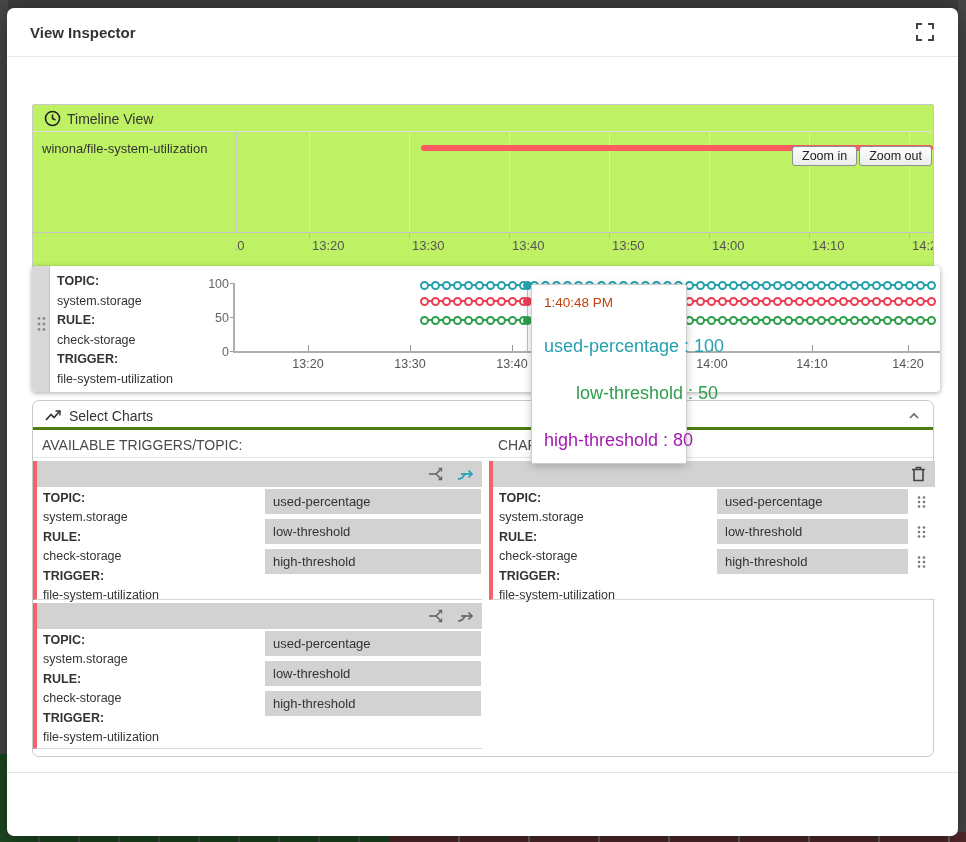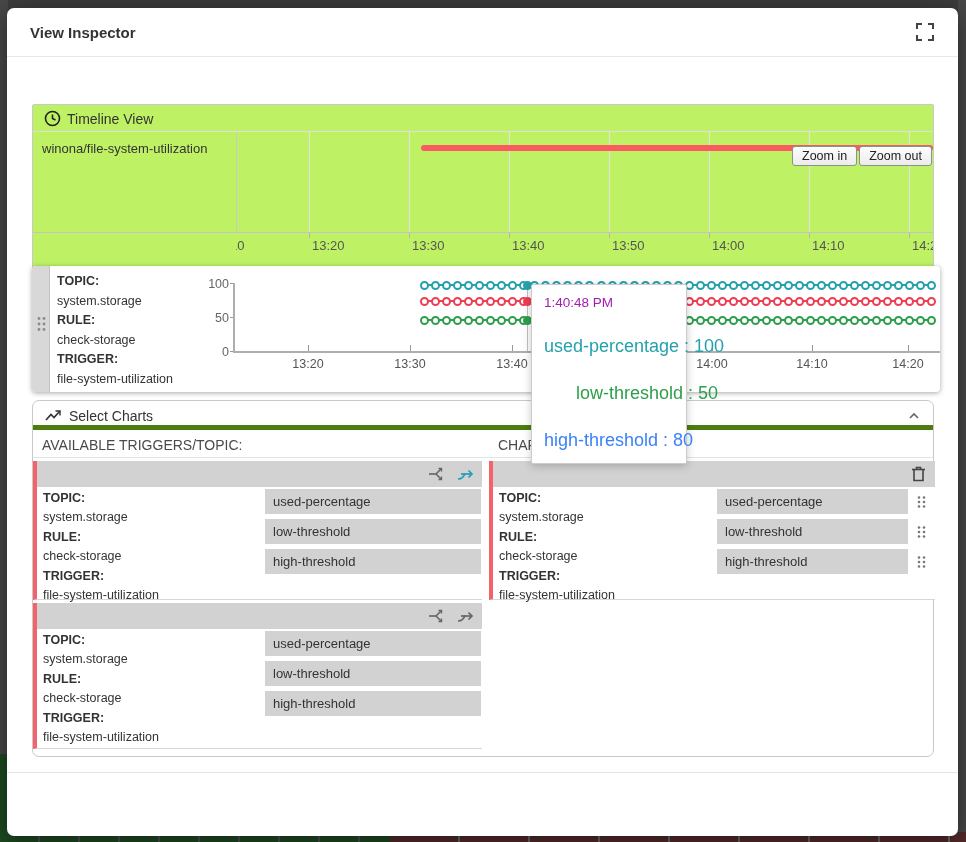--- a/index.html
+++ b/index.html
@@ -62,27 +62,27 @@
   .xtick { position:absolute; top:79px; width:1px; height:6px; background:#999; }
   .xlab { position:absolute; top:91px; width:44px; margin-left:-22px; text-align:center; font-size:12.5px; color:#555; }
   .series { position:absolute; left:225px; right:3px; height:9px; }
   .series .linebg { position:absolute; left:4px; right:4px; top:3.5px; height:2px; background:var(--sc); }
   .series-dots { position:absolute; left:0; right:0; top:0; bottom:0; display:flex; justify-content:space-between; }
   .pt { width:9px; height:9px; border-radius:50%; border:2px solid var(--sc); background:#fff; flex:none; }
   .hover-line { position:absolute; left:332px; top:17px; width:1px; height:68px; background:#c2c2c2; }
   .hover-dot { position:absolute; width:9px; height:9px; border-radius:50%; margin:-4.5px 0 0 -4.5px; z-index:3; }
   .tooltip { position:absolute; left:336px; top:18px; width:156px; background:#fff; border:1px solid #ccc;
              border-radius:2px; box-shadow:0 2px 8px rgba(0,0,0,.22); padding:10px 12px 12px; z-index:6; }
-  .tt-time { font-size:13.5px; color:#a21caf; }
+  .tt-time { font-size:13.5px; color:#c2410c; }
   .tt-entry { font-size:18px; margin-top:26px; white-space:nowrap; }
 
   
   .sel-panel { position:absolute; left:25px; top:392px; width:902px; height:357px;
                border:1px solid #c9c9c9; border-radius:7px; background:#fff; }
-  .sel-header { position:absolute; left:0; top:0; right:0; height:29px; border-bottom:5px solid #4d7c0f; }
+  .sel-header { position:absolute; left:0; top:0; right:0; height:29px; border-bottom:3px solid #4d7c0f; }
   .sel-header .icon { position:absolute; left:12px; top:7px; }
   .sel-title { position:absolute; left:36px; top:7px; font-size:14px; color:#333; }
   .collapse-btn { position:absolute; right:12px; top:8px; width:14px; height:14px; cursor:pointer; }
   .col-head { position:absolute; top:29px; left:0; right:0; height:28px; border-bottom:1px solid #e3e3e3; }
   .col-head .left { position:absolute; left:9px; top:7px; font-size:14px; color:#4a4a4a; }
   .col-head .right { position:absolute; left:465px; top:7px; font-size:14px; color:#4a4a4a; }
 
   .card { position:absolute; background:#fff; border-left:4px solid #f4626b; border-bottom:1px solid #d6d6d6; }
   .card-header { position:absolute; left:0; top:0; right:0; height:26px; background:#d2d2d2; }
   .card-icons { position:absolute; right:7px; top:4px; display:flex; gap:11px; }
@@ -391,21 +391,21 @@
 
       <div class="hover-line"></div>
       <div class="hover-dot" style="left: 332px; top: 19px; background: rgb(37, 161, 173);"></div>
       <div class="hover-dot" style="left: 332px; top: 35px; background: rgb(238, 62, 84);"></div>
       <div class="hover-dot" style="left: 332px; top: 54px; background: rgb(46, 158, 75);"></div>
 
       <div class="tooltip">
         <div class="tt-time">1:40:48 PM</div>
         <div class="tt-entry" style="color: rgb(37, 161, 173);">used-percentage : 100</div>
         <div class="tt-entry" style="color: rgb(46, 158, 75); padding-left: 32px;">low-threshold : 50</div>
-        <div class="tt-entry" style="color: #3b82f6;">high-threshold : 80</div>
+        <div class="tt-entry" style="color: #a21caf;">high-threshold : 80</div>
       </div>
     </div>
   </div>
 
   <div class="sel-panel">
     <div class="sel-header">
       <span class="icon">
         <svg width="17" height="15" viewBox="0 0 17 15" fill="none" stroke="#333" stroke-width="1.7">
           <path d="M1 12 L6 6.5 L9 9.5 L15 3"></path>
             <path d="M10.5 3 H15 V7.5" stroke-width="1.4"></path>

